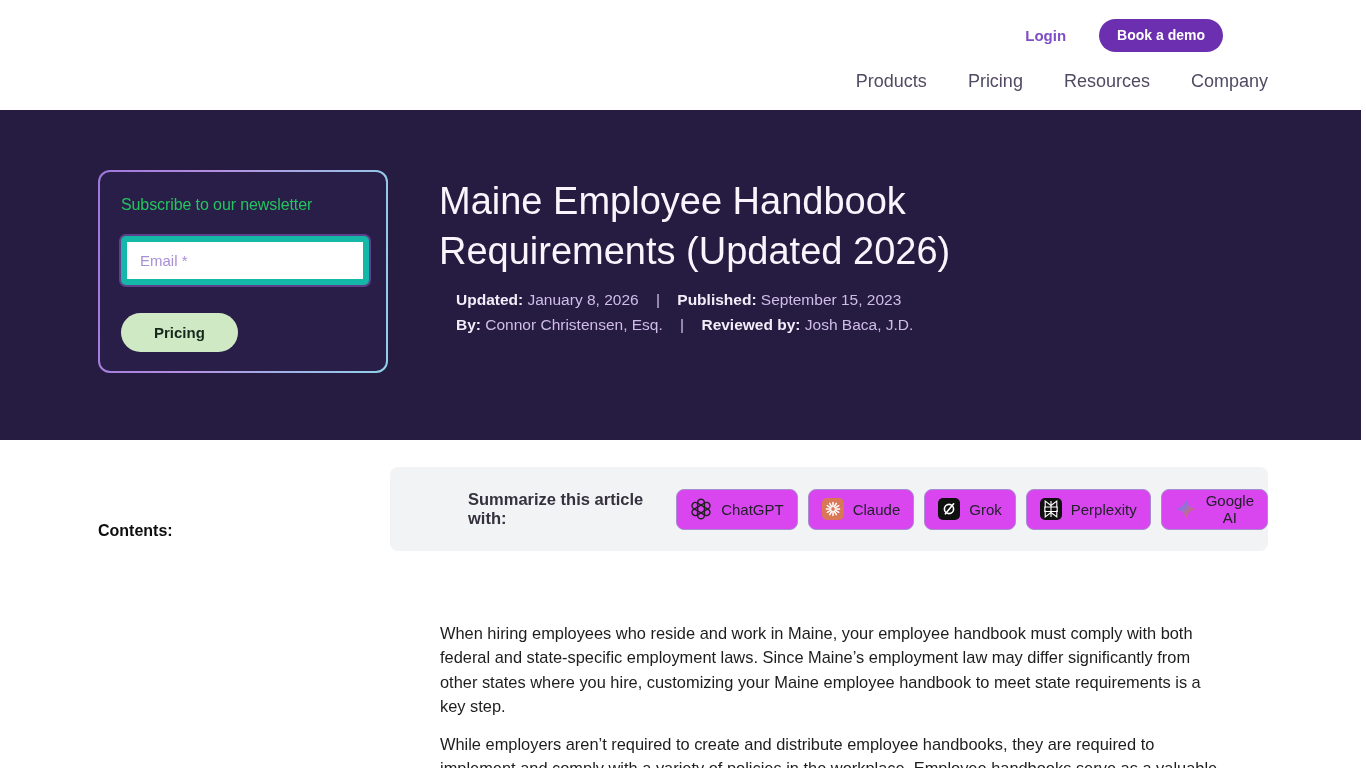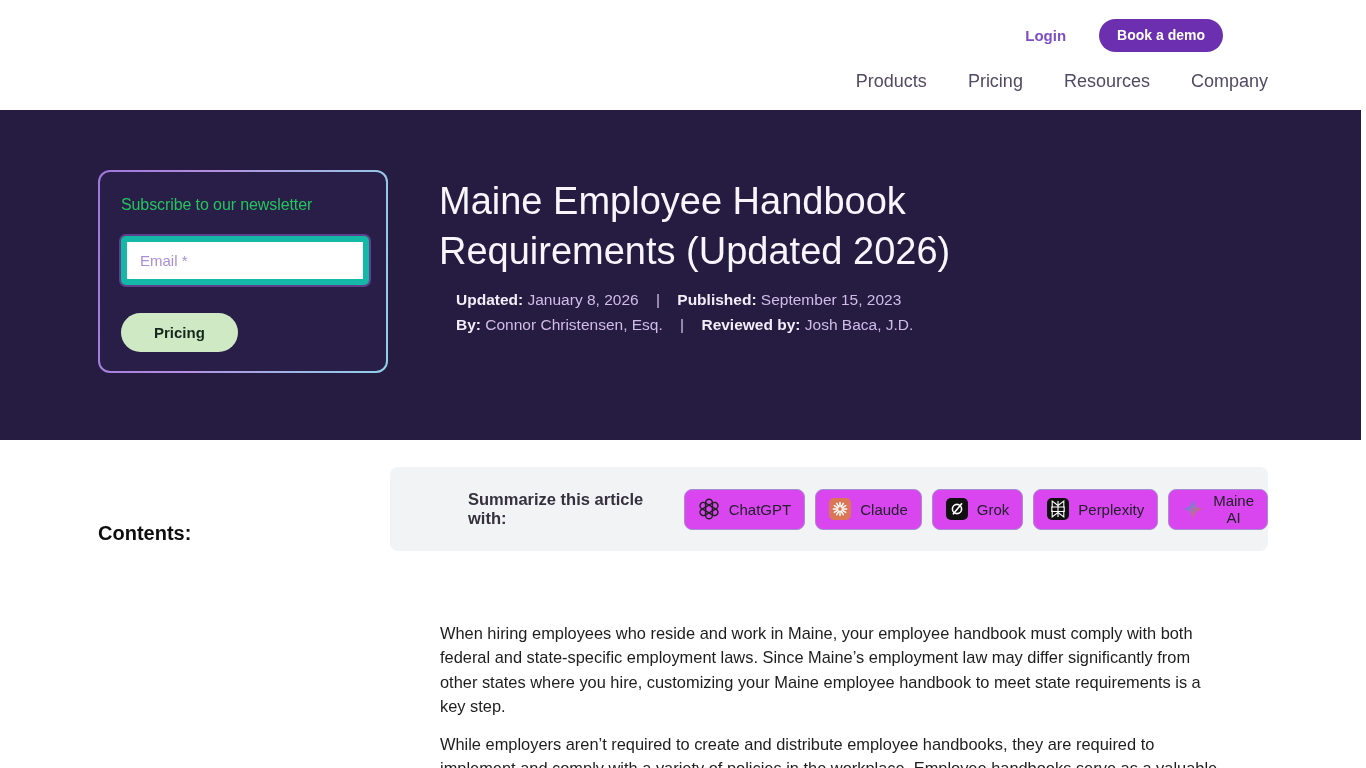--- a/index.html
+++ b/index.html
@@ -118,21 +118,21 @@
     border: 1px solid #a78cd0; border-radius: 8px;
     height: 41px; padding: 0 13px;
     font-size: 15px; color: #23202b; cursor: pointer;
     font-family: "Liberation Sans", sans-serif;
   }
   .ai-btn svg { display: block; }
 
   
   .contents-label {
     position: absolute; left: 98px; top: 522px;
-    font-size: 20px; font-weight: 700; color: #0e0e0e;
+    font-size: 16px; font-weight: 700; color: #0e0e0e;
   }
   .article {
     position: absolute; left: 440px; top: 621px;
     width: 784px;
     font-size: 16.4px; line-height: 24.3px; color: #1d1d1d;
   }
   .article p { margin-bottom: 14px; }
 </style>
 </head>
 <body>
@@ -260,21 +260,21 @@
               <linearGradient id="gai" x1="0" y1="0" x2="1" y2="1">
                 <stop offset="0" stop-color="#4285f4"></stop>
                 <stop offset="0.45" stop-color="#9b72cb"></stop>
                 <stop offset="0.75" stop-color="#d96570"></stop>
                 <stop offset="1" stop-color="#f3b607"></stop>
               </linearGradient>
             </defs>
             <path d="M12 1 C13.2 7.4 16.6 10.8 23 12 C16.6 13.2 13.2 16.6 12 23 C10.8 16.6 7.4 13.2 1 12 C7.4 10.8 10.8 7.4 12 1 Z" fill="url(#gai)"></path>
           </svg>
         </span>
-        <span>Maine AI</span>
+        <span>Google AI</span>
       </button>
 
     </div>
   </div>
 
   <div class="contents-label">Contents:</div>
 
   <div class="article">
     <p>When hiring employees who reside and work in Maine, your employee handbook must comply with both federal and state-specific employment laws. Since Maine’s employment law may differ significantly from other states where you hire, customizing your Maine employee handbook to meet state requirements is a key step.</p>
     <p>While employers aren’t required to create and distribute employee handbooks, they are required to implement and comply with a variety of policies in the workplace. Employee handbooks serve as a valuable tool to introduce the company, set expectations, explain essential policies and procedures, and mitigate legal risk.</p>

